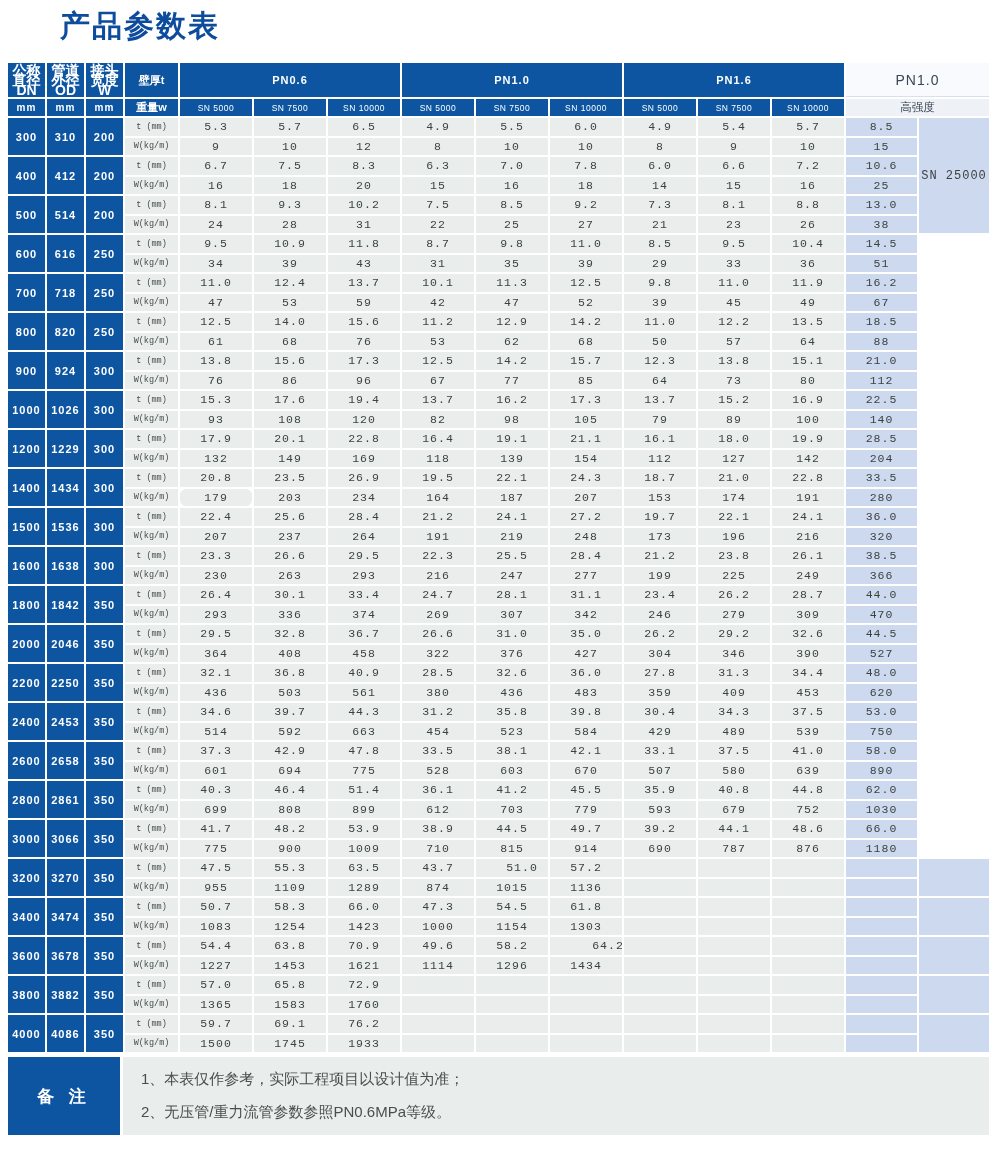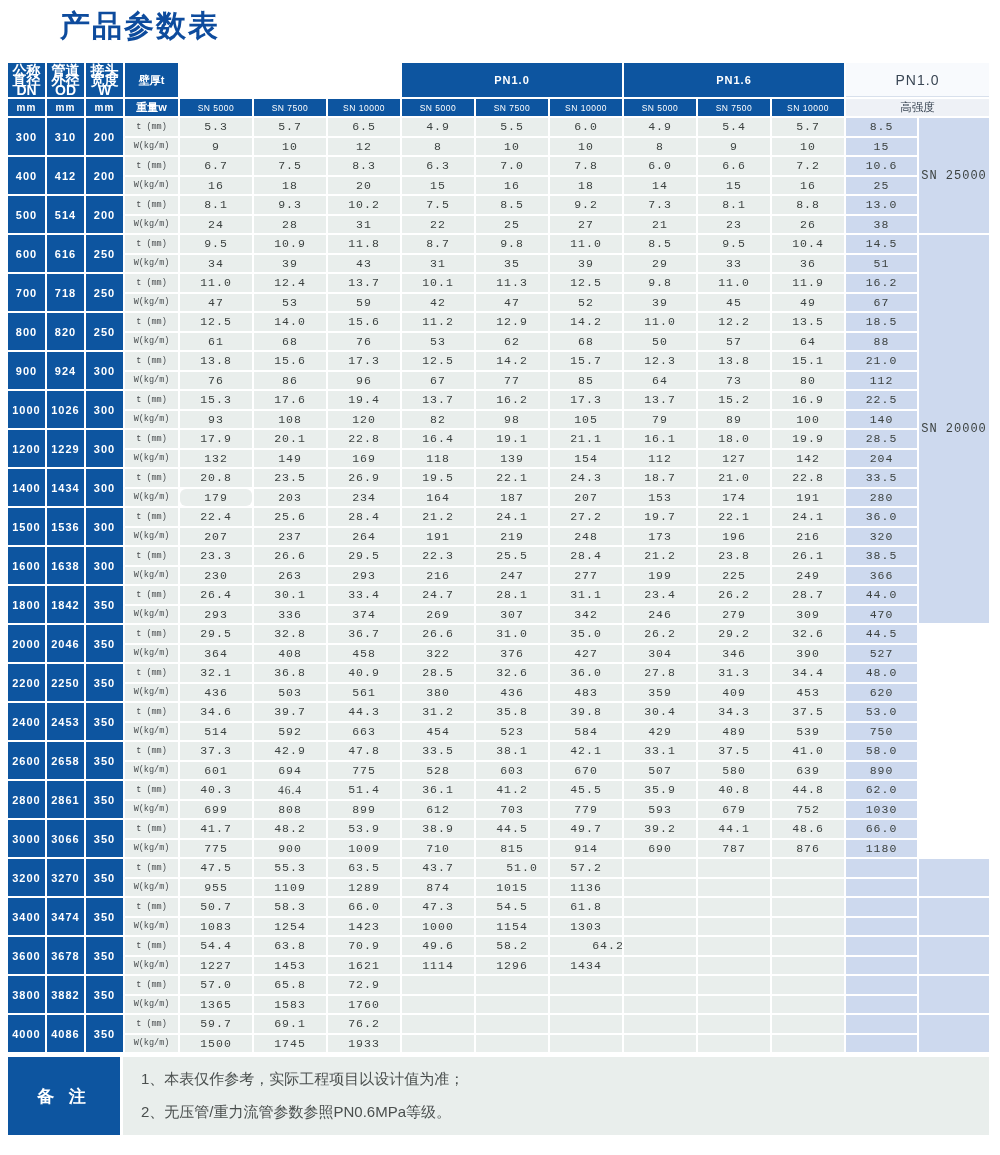--- a/index.html
+++ b/index.html
@@ -80,20 +80,21 @@
       <span>OD</span>
     </div>
   </div>
   <div class="c blue hh" style="grid-column:3;grid-row:1">
     <div class="two">
       <span>接头宽度</span>
       <span>W</span>
     </div>
   </div>
   <div class="c blue tw" style="grid-column:4;grid-row:1">壁厚t</div>
+  <div class="c blue grp" style="grid-column:5 / span 3;grid-row:1">PN0.6</div>
   <div class="c blue grp" style="grid-column:8 / span 3;grid-row:1">PN1.0</div>
   <div class="c blue grp" style="grid-column:11 / span 3;grid-row:1">PN1.6</div>
   <div class="c hs-top" style="grid-column:14 / span 2;grid-row:1">PN1.0</div>
 
   <div class="c blue unit" style="grid-column:1;grid-row:2">mm</div>
   <div class="c blue unit" style="grid-column:2;grid-row:2">mm</div>
   <div class="c blue unit" style="grid-column:3;grid-row:2">mm</div>
   <div class="c blue tw" style="grid-column:4;grid-row:2">重量w</div>
 
   <div class="c hs-bot" style="grid-column:14 / span 2;grid-row:2">高强度</div>
@@ -531,21 +532,21 @@
     <div class="c cell" style="grid-area: 36 / 12;">580</div>
     <div class="c cell" style="grid-area: 36 / 13;">639</div>
     <div class="c cell hs" style="grid-area: 35 / 14;">58.0</div>
     <div class="c cell hs" style="grid-area: 36 / 14;">890</div>
     <div class="c blue dnc" style="grid-area: 37 / 1 / span 2;">2800</div>
     <div class="c blue dnc" style="grid-area: 37 / 2 / span 2;">2861</div>
     <div class="c blue dnc" style="grid-area: 37 / 3 / span 2;">350</div>
     <div class="c lbl" style="grid-area: 37 / 4;">t (mm)</div>
     <div class="c lbl" style="grid-area: 38 / 4;">W(kg/m)</div>
     <div class="c cell" style="grid-area: 37 / 5;">40.3</div>
-    <div class="c cell" style="grid-area: 37 / 6; font-family: Liberation Serif, serif;">46.4</div>
+    <div class="c cell" style="grid-area: 37 / 6;">46.4</div>
     <div class="c cell" style="grid-area: 37 / 7;">51.4</div>
     <div class="c cell" style="grid-area: 37 / 8;">36.1</div>
     <div class="c cell" style="grid-area: 37 / 9;">41.2</div>
     <div class="c cell" style="grid-area: 37 / 10;">45.5</div>
     <div class="c cell" style="grid-area: 37 / 11;">35.9</div>
     <div class="c cell" style="grid-area: 37 / 12;">40.8</div>
     <div class="c cell" style="grid-area: 37 / 13;">44.8</div>
     <div class="c cell" style="grid-area: 38 / 5;">699</div>
     <div class="c cell" style="grid-area: 38 / 6;">808</div>
     <div class="c cell" style="grid-area: 38 / 7;">899</div>
@@ -701,21 +702,20 @@
     <div class="c cell" style="grid-area: 50 / 7;">1933</div>
     <div class="c cell" style="grid-area: 50 / 8;"></div>
     <div class="c cell" style="grid-area: 50 / 9;"></div>
     <div class="c cell" style="grid-area: 50 / 10;"></div>
     <div class="c cell" style="grid-area: 50 / 11;"></div>
     <div class="c cell" style="grid-area: 50 / 12;"></div>
     <div class="c cell" style="grid-area: 50 / 13;"></div>
     <div class="c cell hs" style="grid-area: 49 / 14;"></div>
     <div class="c cell hs" style="grid-area: 50 / 14;"></div>
     <div class="c snlab" style="grid-area: 3 / 15 / span 6;">SN 25000</div>
-    <div class="c snlab" style="grid-area: 9 / 15 / span 20;">SN 20000</div>
     <div class="c snlab" style="grid-area: 41 / 15 / span 2;"></div>
     <div class="c snlab" style="grid-area: 43 / 15 / span 2;"></div>
     <div class="c snlab" style="grid-area: 45 / 15 / span 2;"></div>
     <div class="c snlab" style="grid-area: 47 / 15 / span 2;"></div>
     <div class="c snlab" style="grid-area: 49 / 15 / span 2;"></div>
   </div>
 
 <div id="notes">
   <div class="notes-label">备 注</div>
   <div class="notes-body">

